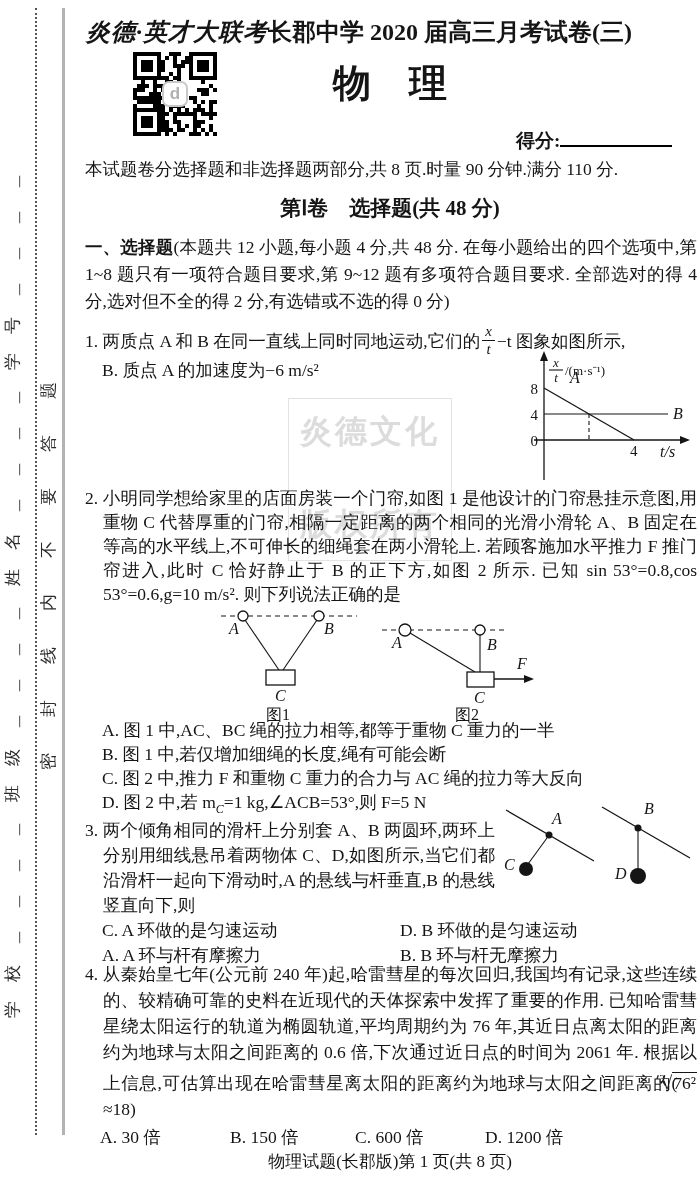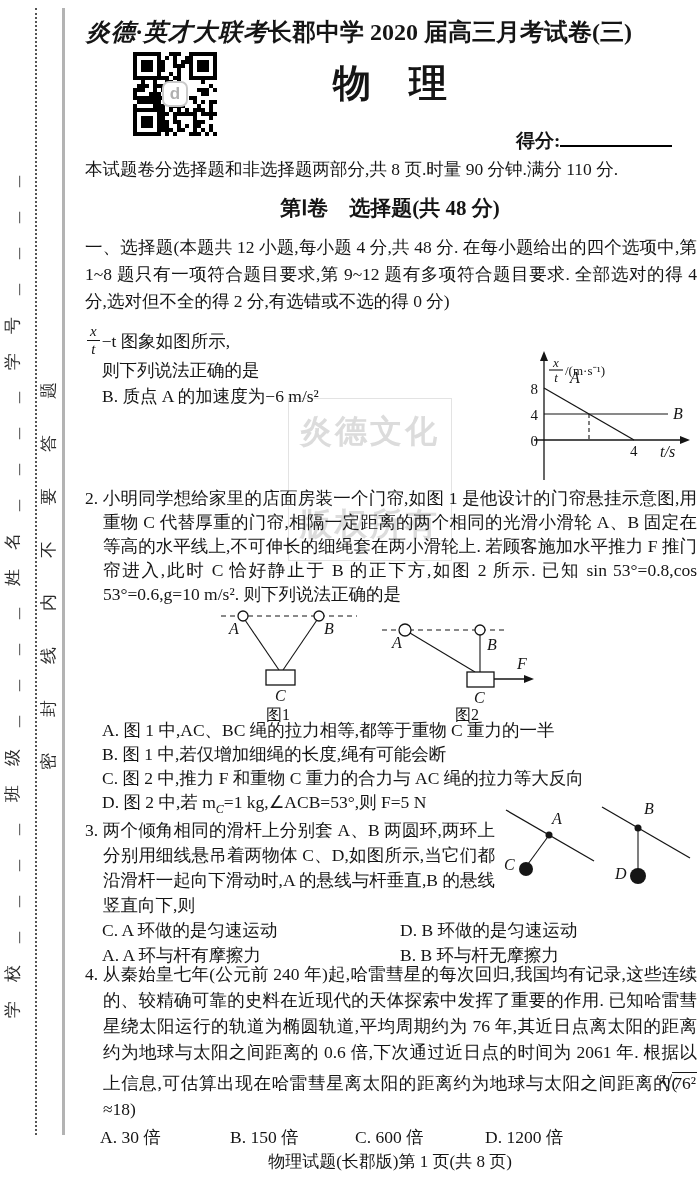--- a/index.html
+++ b/index.html
@@ -36,21 +36,21 @@
     font-size:17px; text-align:center; line-height:22px; font-family:"Liberation Sans", sans-serif;
   }
   .subject { position:absolute; left:240px; top:58px; width:300px; text-align:center; font-size:38px; font-weight:bold; }
   .score { position:absolute; left:516px; top:128px; font-size:19px; font-weight:bold; }
   .score-line { display:inline-block; width:112px; height:6px; border-bottom:2px solid #000; }
 
   
   .intro { position:absolute; left:85px; top:157px; width:612px; font-size:17.5px; }
   .sec-title { position:absolute; left:85px; top:194px; width:610px; text-align:center; font-size:21px; font-weight:bold; }
   .instructions { position:absolute; left:85px; top:234px; width:612px; font-size:17.5px; line-height:27px; text-align:justify; }
-  .instructions .lead { font-weight:normal; }
+  .instructions .lead { font-weight:bold; }
 
   .q { position:absolute; left:85px; width:612px; font-size:17.5px; }
   .hang { padding-left:17px; }
   .hangp { padding-left:18px; text-indent:-18px; }
   .stem { text-align:justify; }
 
   #q1 { top:324px; line-height:26px; }
   .frac { display:inline-block; text-align:center; vertical-align:-7px; font-style:italic; line-height:1; margin:0 2px; font-size:15px; }
   .frac .fn { display:block; padding:0 3px 1px; border-bottom:1px solid #151515; }
   .frac .fd { display:block; padding-top:1px; }
@@ -360,22 +360,21 @@
   <span>得分:</span><span class="score-line"></span>
 </div>
 
 <div class="intro">本试题卷分选择题和非选择题两部分,共 8 页.时量 90 分钟.满分 110 分.</div>
 <div class="sec-title">第Ⅰ卷　选择题(共 48 分)</div>
 <div class="instructions">
   <span class="lead">一、选择题</span><span>(本题共 12 小题,每小题 4 分,共 48 分. 在每小题给出的四个选项中,第 1~8 题只有一项符合题目要求,第 9~12 题有多项符合题目要求. 全部选对的得 4 分,选对但不全的得 2 分,有选错或不选的得 0 分)</span>
 </div>
 
 <div class="q" id="q1">
-  <div><span class="frac"><span class="fn">x</span><span class="fd">t</span></span><span>−t 图象如图所示,</span></div>
-  <div class="hang">则下列说法正确的是</div>
+  <div><span>1. 两质点 A 和 B 在同一直线上同时同地运动,它们的</span><span class="frac"><span class="fn">x</span><span class="fd">t</span></span><span>−t 图象如图所示,</span></div>
   <div class="hang">B. 质点 A 的加速度为−6 m/s²</div>
 </div>
 
 <svg id="q1-graph" width="205" height="135" viewBox="0 0 205 135">
   <line x1="52" y1="6" x2="52" y2="130"></line>
   <polygon points="52,1 48,11 56,11"></polygon>
   <line x1="42" y1="90" x2="192" y2="90"></line>
   <polygon points="198,90 188,86 188,94"></polygon>
   <line x1="52" y1="38" x2="142" y2="90"></line>
   <line x1="52" y1="64" x2="176" y2="64" class="thin"></line>

